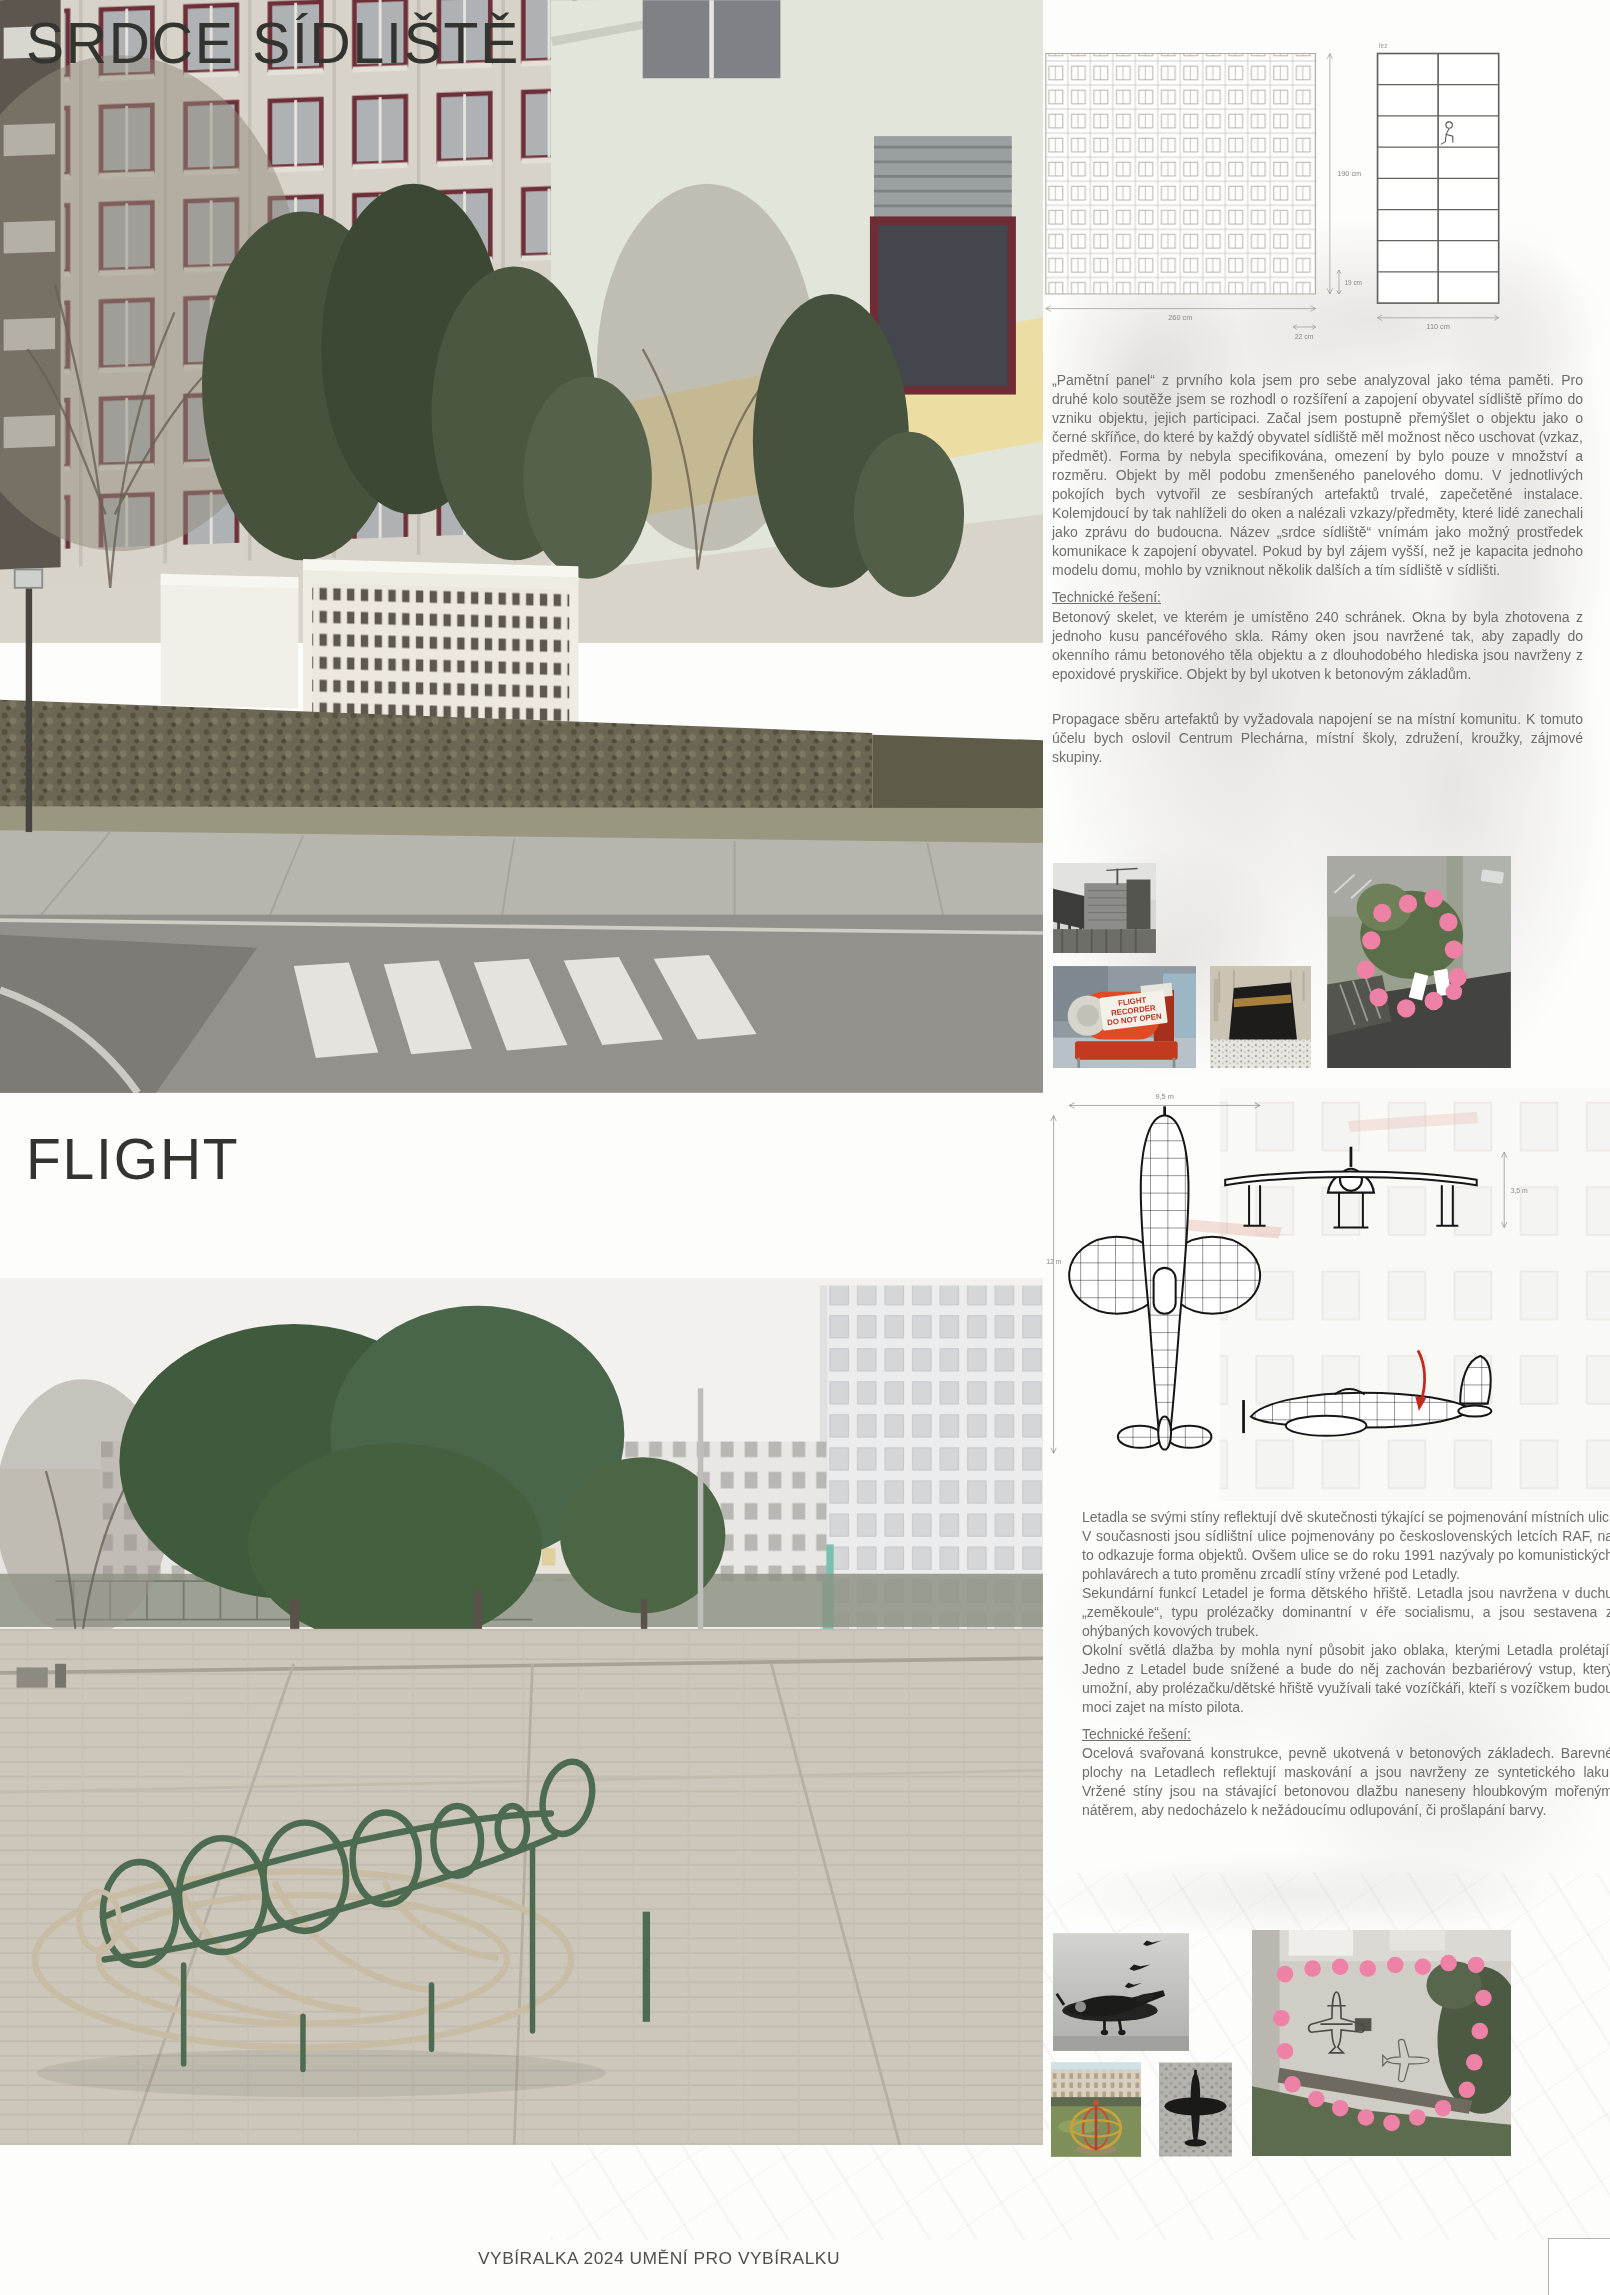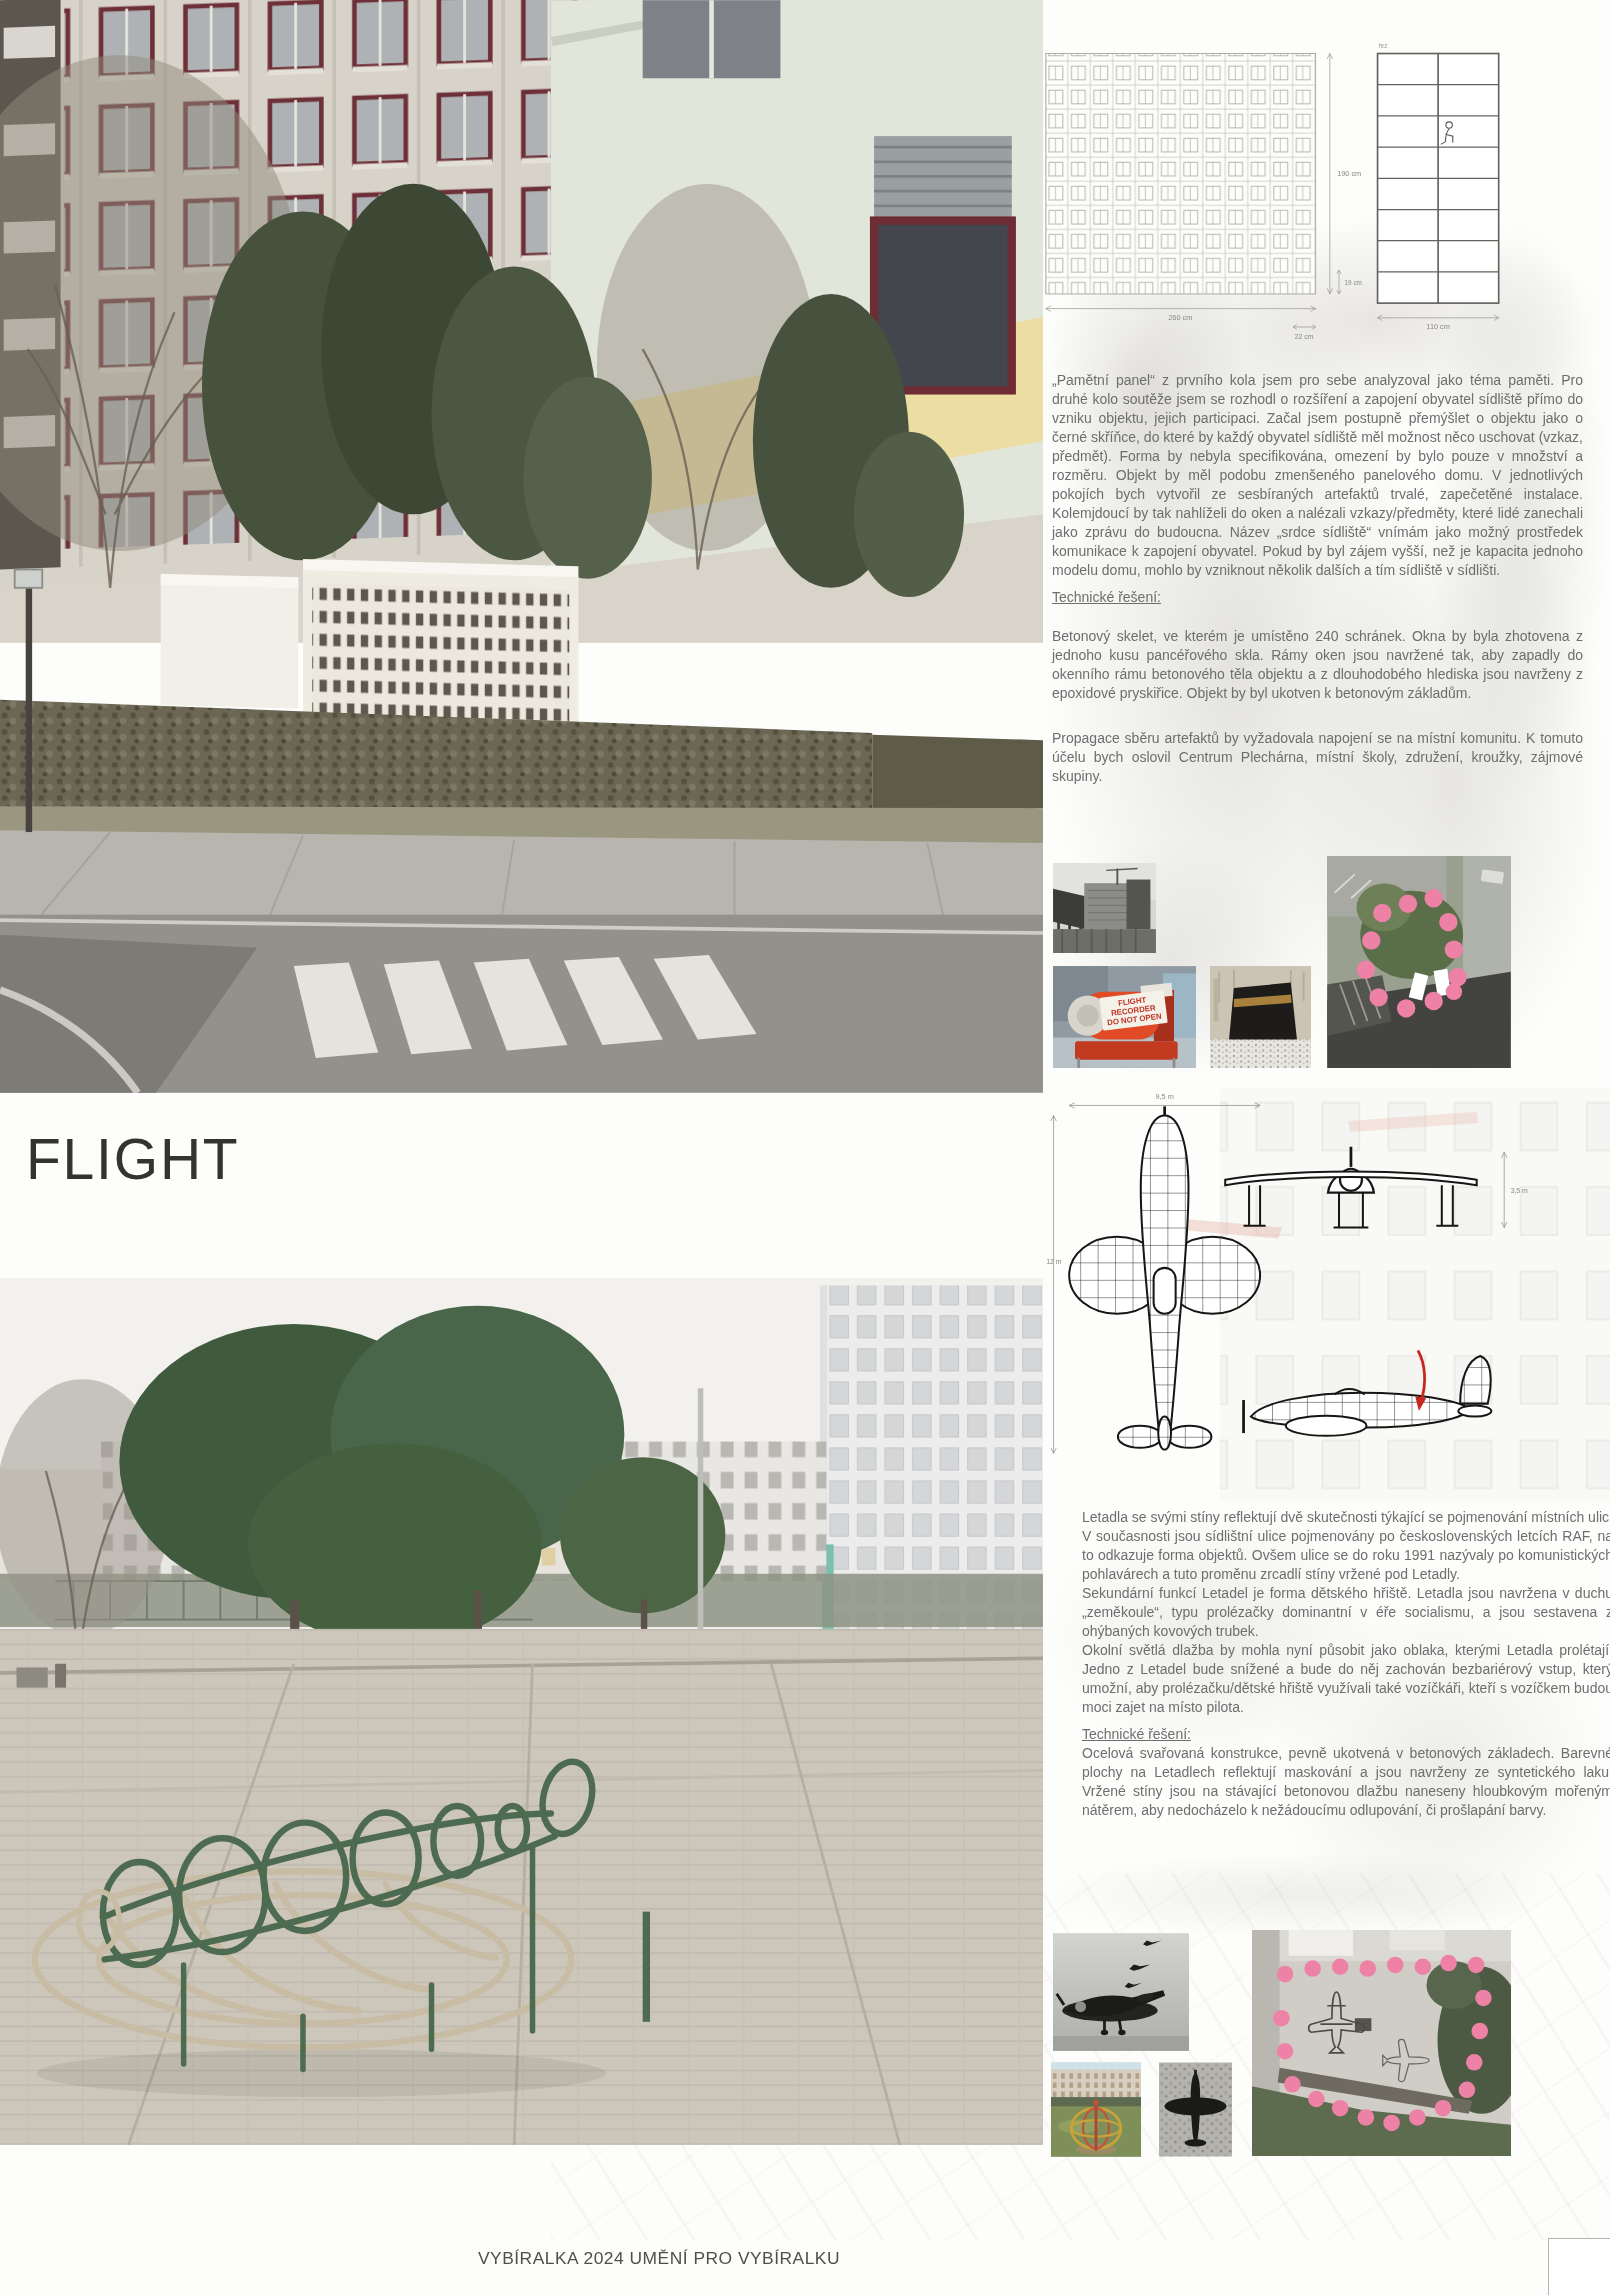--- a/index.html
+++ b/index.html
@@ -3,21 +3,21 @@
 <meta charset="utf-8">
 <style>
   html,body{margin:0;padding:0;background:#ffffff;}
   #poster{position:relative;width:1611px;height:2296px;background:#fdfdfb;overflow:hidden;
           font-family:"Liberation Sans",sans-serif;}
   .abs{position:absolute;}
   .ptitle{font-size:57px;font-weight:300;letter-spacing:1.8px;color:#333330;z-index:6;line-height:1;}
   .coltext{width:531px;color:#6e6e6e;font-size:14px;line-height:19px;text-align:justify;z-index:4;}
   .coltext p{margin:0;}
   .coltext .gap-lg{margin-top:8px;text-decoration:underline;}
-  .coltext .gap-sm{margin-top:20px;}
+  .coltext .gap-sm{margin-top:1px;}
   .coltext .gap-md{margin-top:26px;}
   svg{display:block;}
   .wm{z-index:1;pointer-events:none;}
   #wm1{background:
     radial-gradient(closest-side at 18% 20%, rgba(122,115,103,.20), rgba(122,115,103,0)),
     radial-gradient(closest-side at 58% 12%, rgba(118,110,98,.16), rgba(118,110,98,0)),
     radial-gradient(closest-side at 84% 34%, rgba(108,102,92,.15), rgba(108,102,92,0)),
     radial-gradient(closest-side at 34% 52%, rgba(118,113,104,.19), rgba(118,113,104,0)),
     radial-gradient(closest-side at 72% 66%, rgba(112,106,96,.16), rgba(112,106,96,0)),
     radial-gradient(closest-side at 22% 86%, rgba(124,118,109,.13), rgba(124,118,109,0));}
@@ -151,20 +151,21 @@
 
     <g fill="#e9e8e2" opacity=".95">
       <polygon points="320,1052 380,1048 412,1146 344,1152"></polygon>
       <polygon points="418,1050 478,1046 514,1142 448,1148"></polygon>
       <polygon points="516,1048 576,1044 618,1138 552,1144"></polygon>
       <polygon points="614,1046 674,1042 722,1132 656,1138"></polygon>
       <polygon points="712,1044 772,1040 824,1126 760,1132"></polygon>
     </g>
   </svg>
 
+  <div class="abs ptitle" style="left:26px;top:14.7px">SRDCE SÍDLIŠTĚ</div>
 
   <div id="wm1" class="abs wm" style="left:1043px;top:217px;width:568px;height:863px"></div>
 
   <svg class="abs" style="left:1045px;top:37px;z-index:4" width="566" height="312" viewBox="0 0 616 340">
     <defs>
       <pattern id="d1cell" width="24.5" height="26.2" patternUnits="userSpaceOnUse">
         <rect width="24.5" height="26.2" fill="#fdfdfb" stroke="#bdb9b1" stroke-width="0.7"></rect>
         <rect x="4" y="5.5" width="15" height="15" fill="none" stroke="#b3afa7" stroke-width="1"></rect>
         <line x1="11" y1="5.5" x2="11" y2="20.5" stroke="#b3afa7" stroke-width="0.8"></line>
       </pattern>

